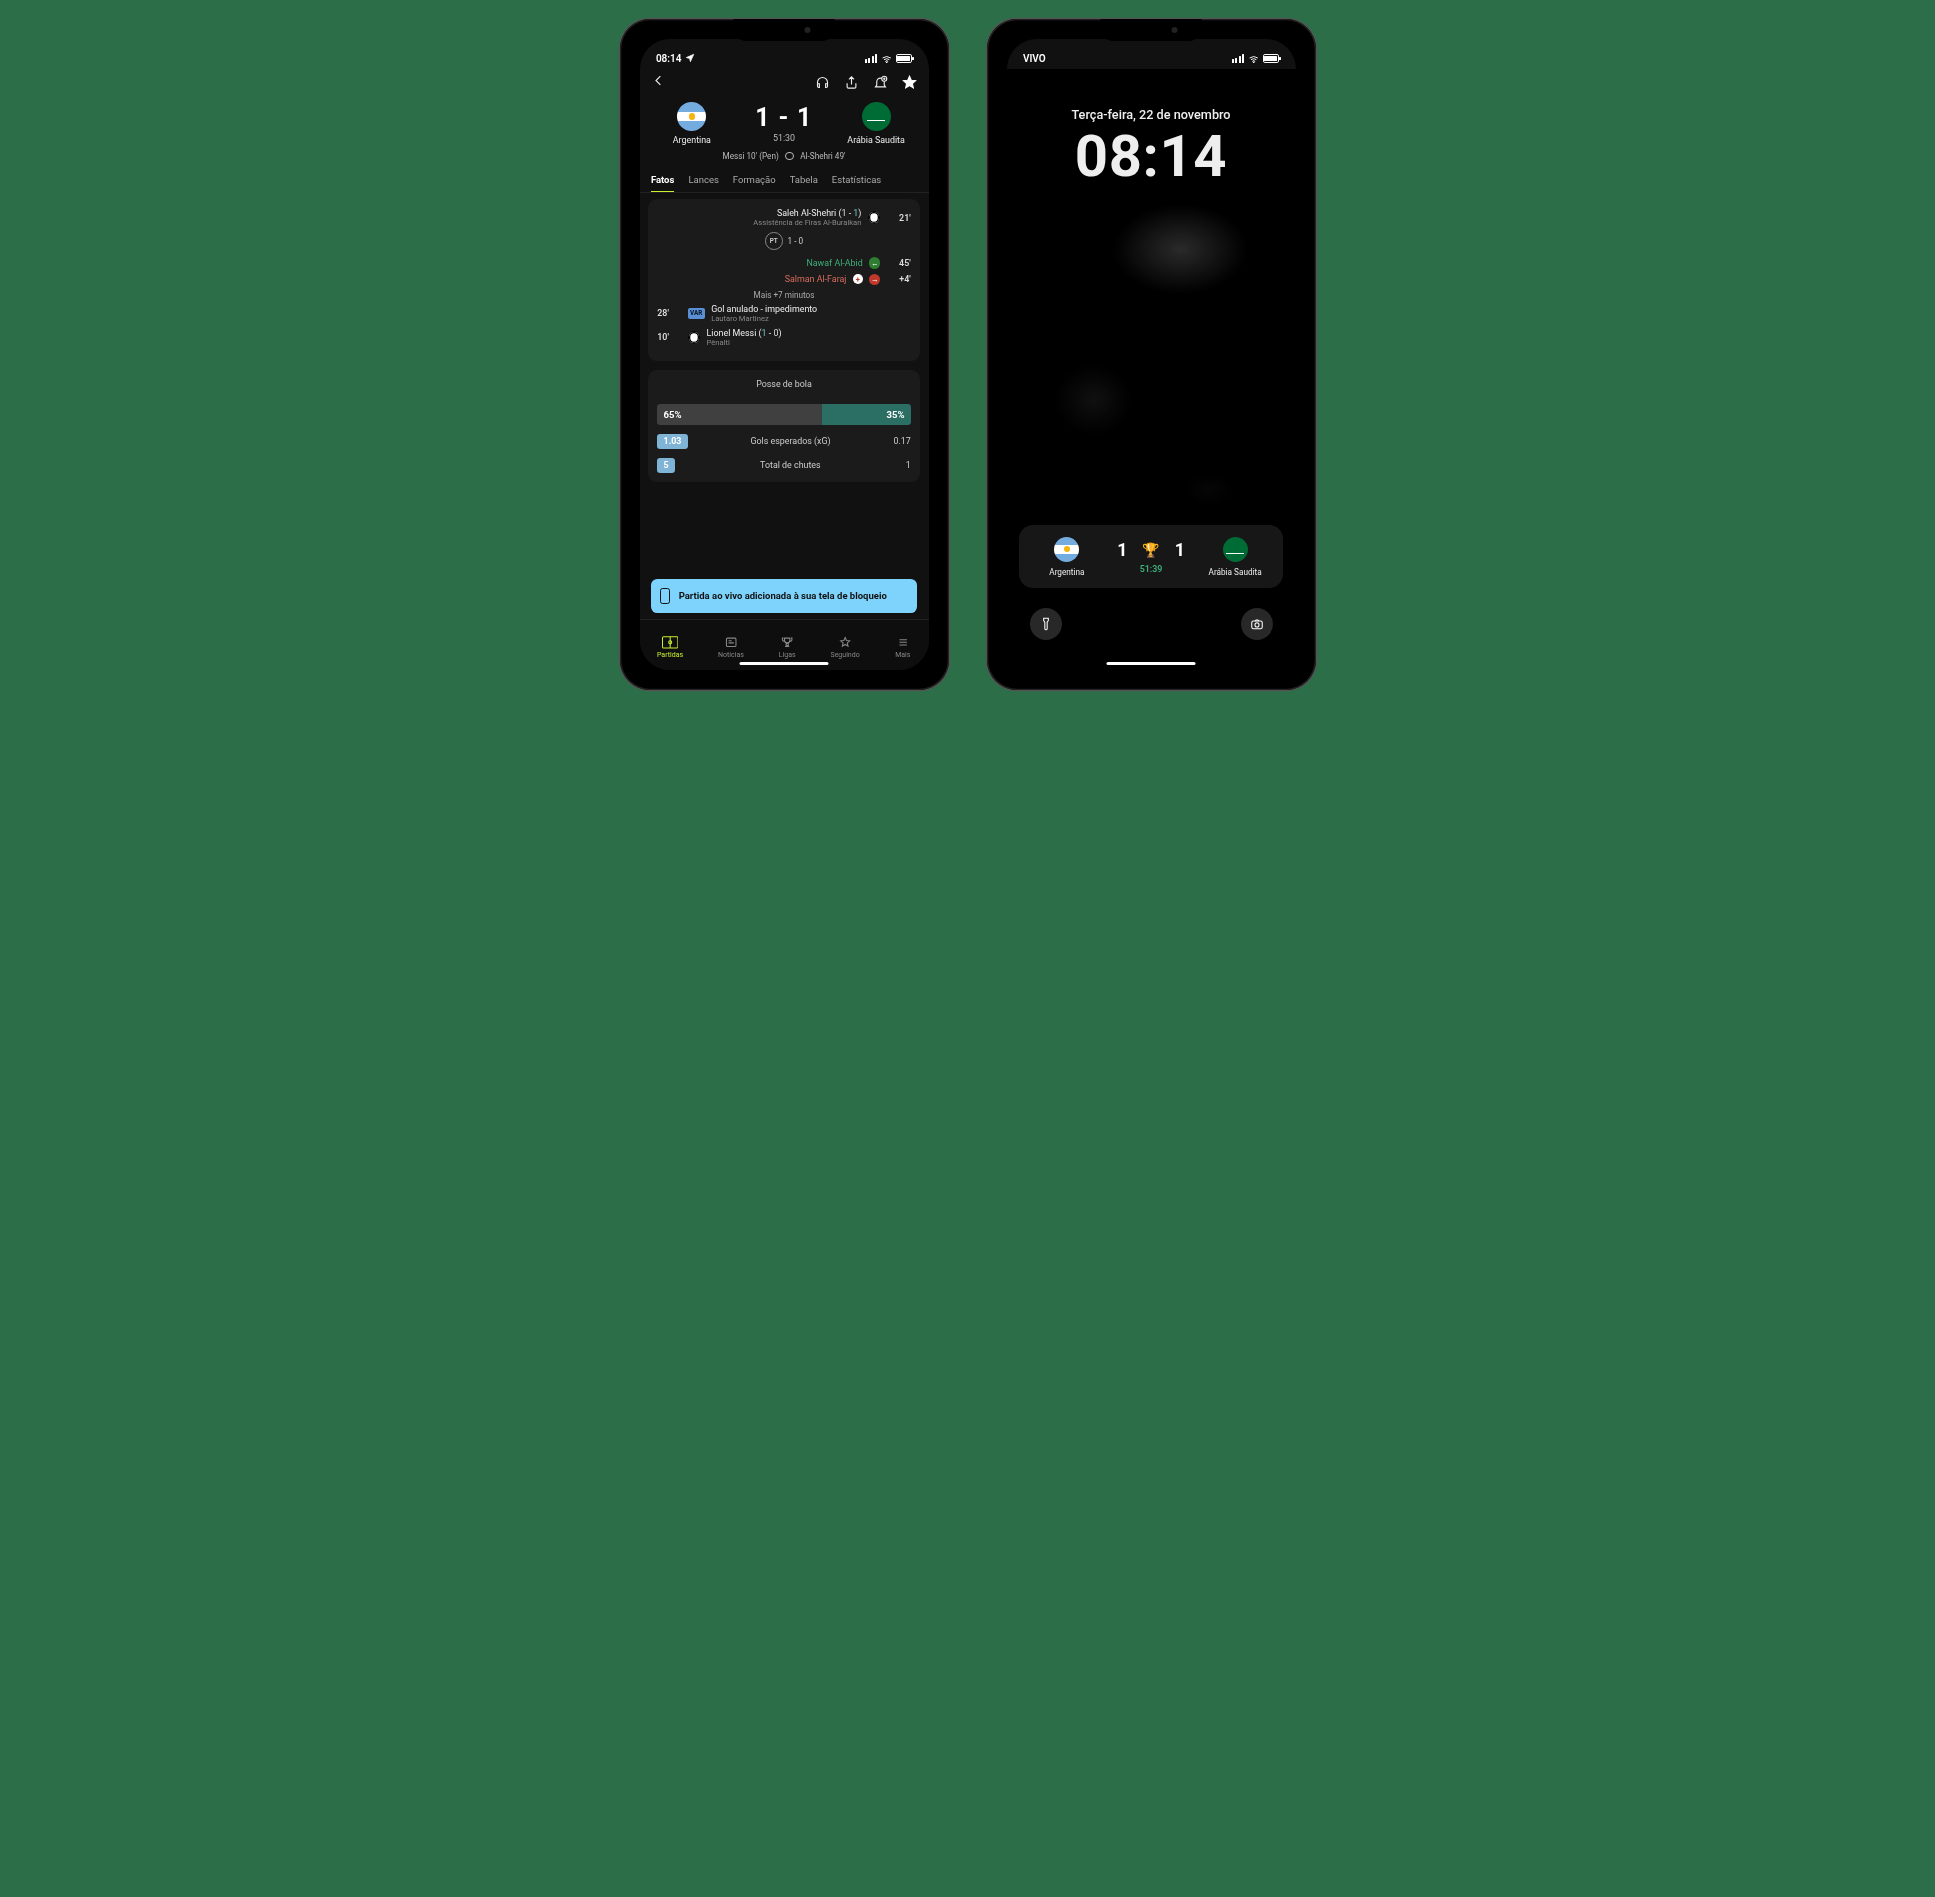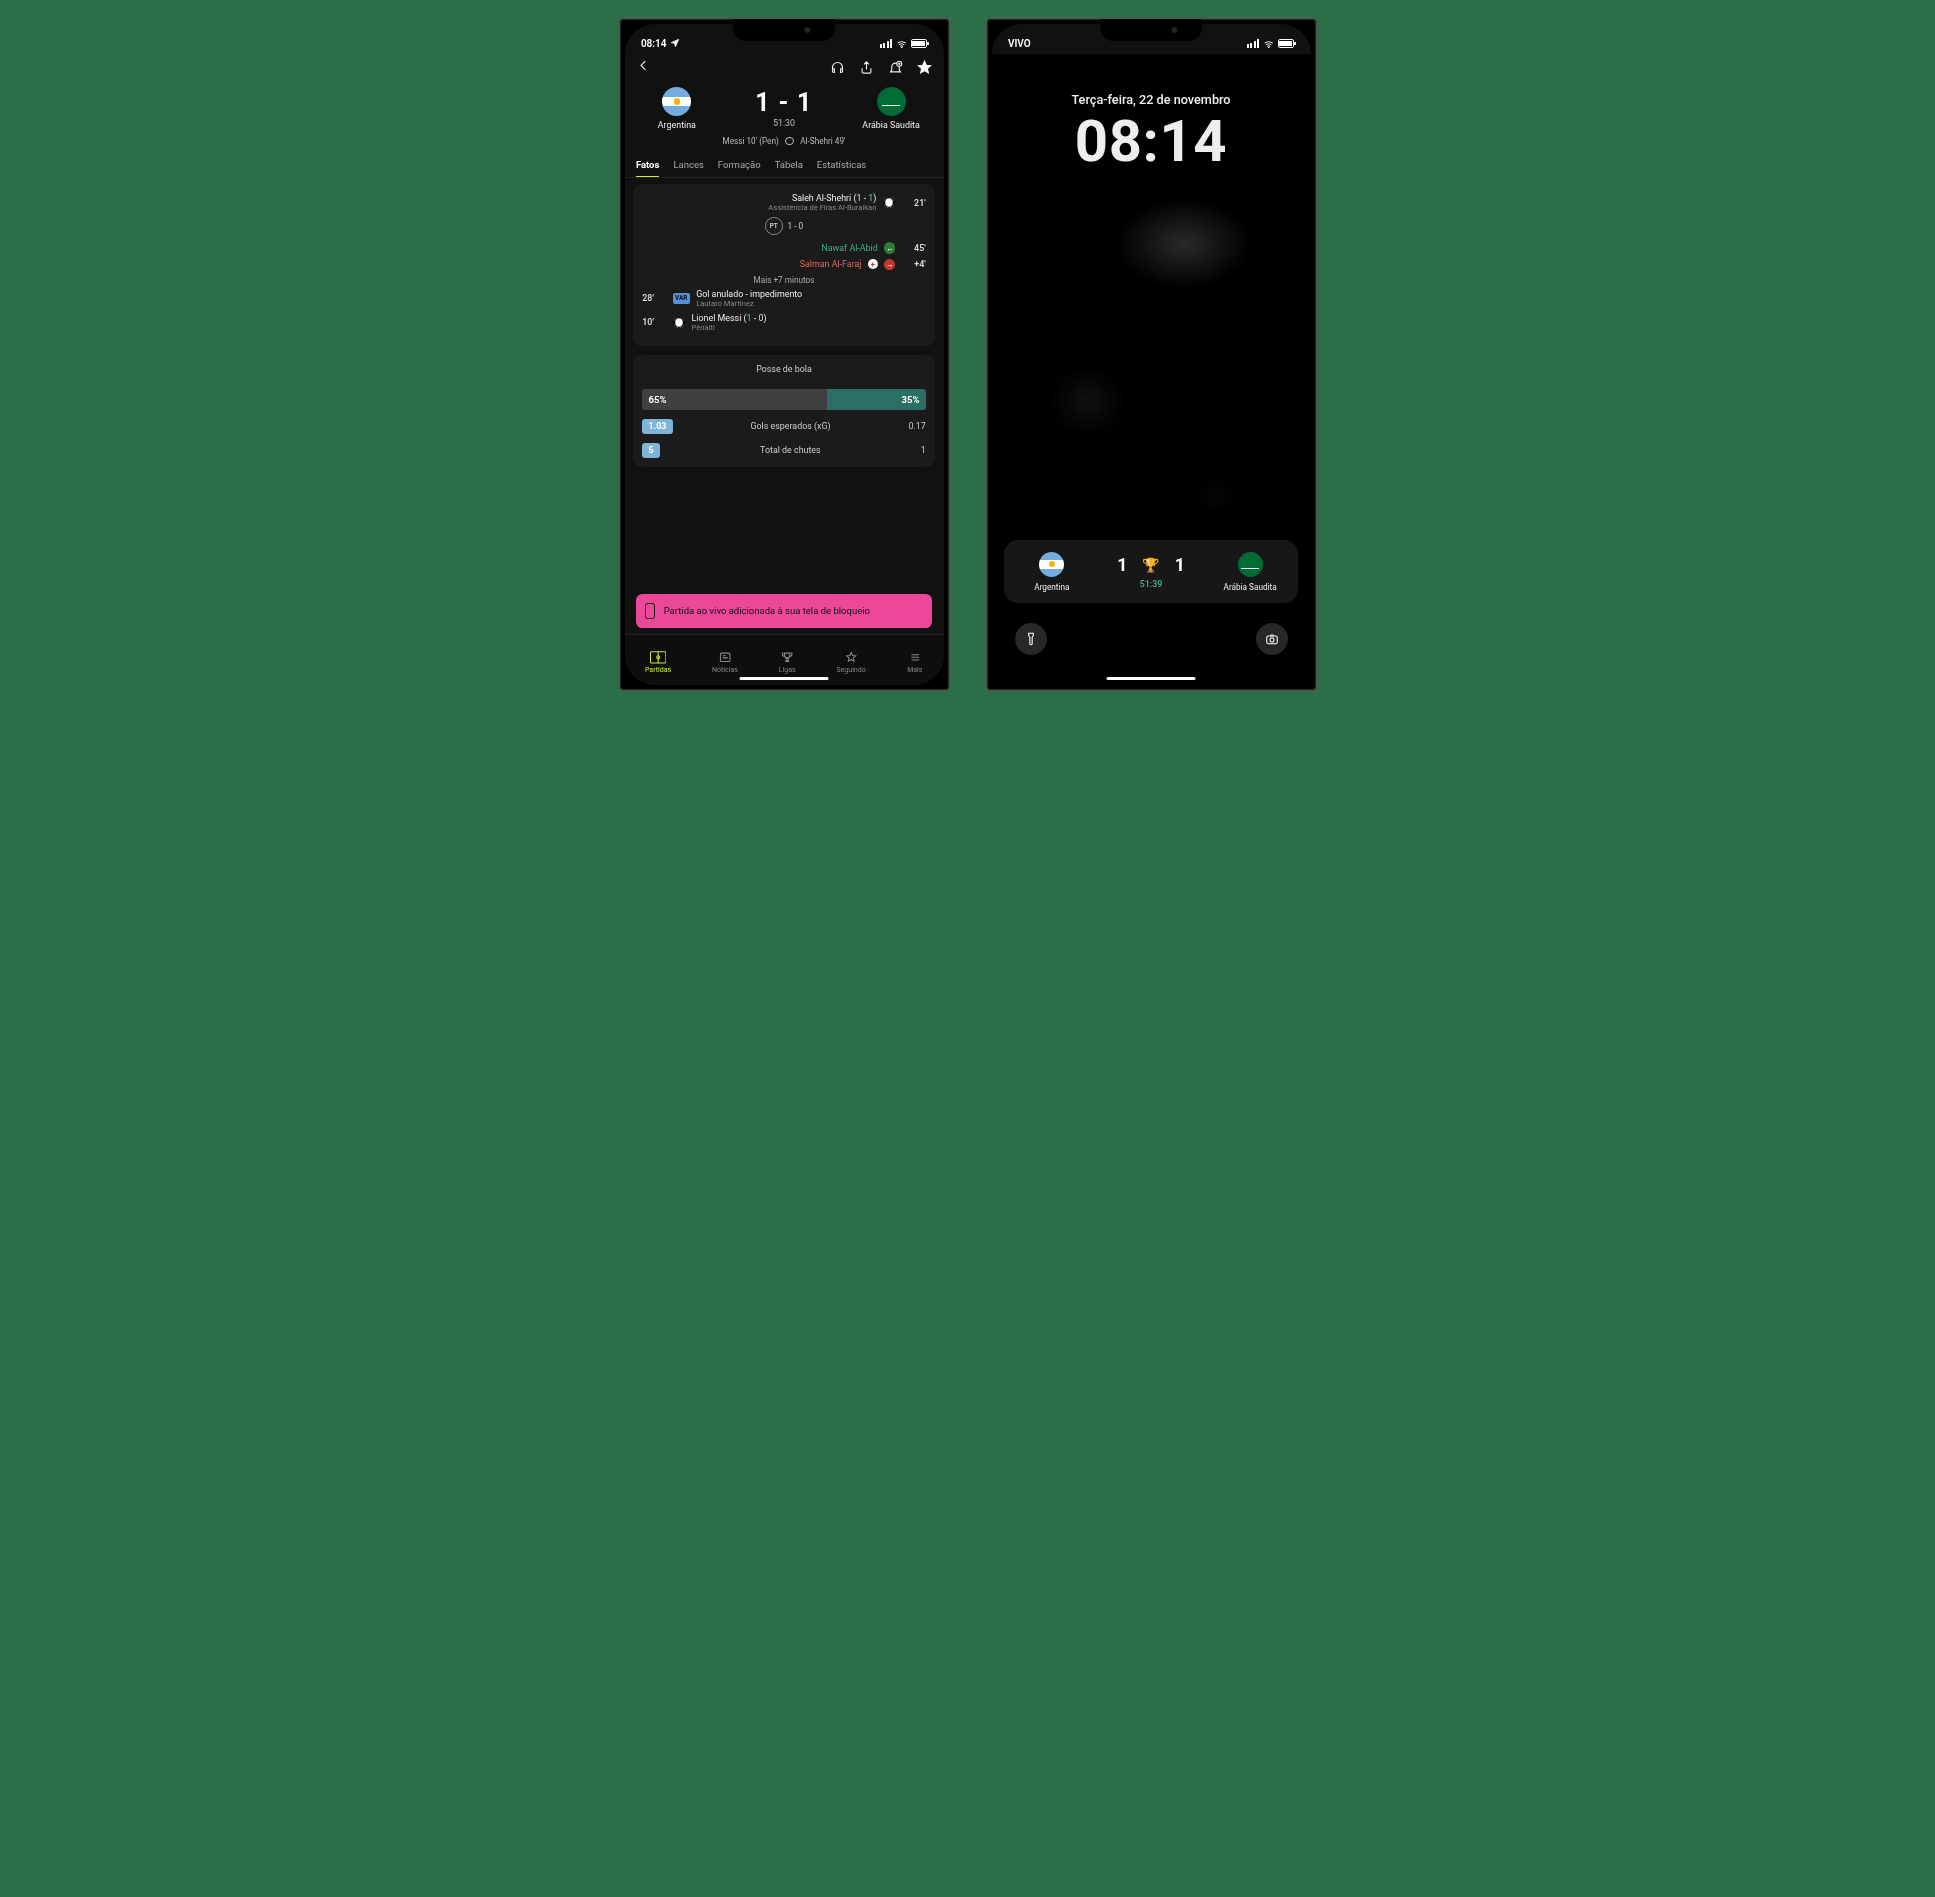--- a/index.html
+++ b/index.html
@@ -1,18 +1,18 @@
 <!DOCTYPE html>
 <html style="font-size:10px"><head>
 <meta charset="utf-8">
 <style>
   * { margin:0; padding:0; box-sizing:border-box; font-family: -apple-system, BlinkMacSystemFont, "Segoe UI", Roboto, Helvetica, Arial, sans-serif; }
   body { background:#2b6e47; padding:19px; display:flex; gap:38px; justify-content:center; align-items:flex-start; }
   .phone-frame {
-    width:329px; height:671px; background:#000; border-radius:4px; padding:5px;
+    width:329px; height:671px; background:#000; border-radius:30px; padding:20px;
     box-shadow: 0 0 0 1.3px #555, inset 0 0 0 1.3px #222;
     position:relative;
   }
   .phone-screen {
     width:100%; height:100%; background:#111; border-radius:30px; overflow:hidden;
     position:relative; display:flex; flex-direction:column;
   }
   .notch {
     position:absolute; top:0; left:50%; transform:translateX(-50%);
     width:101px; height:21.5px; background:#000; border-bottom-left-radius:12.7px; border-bottom-right-radius:12.7px;
@@ -81,21 +81,21 @@
   .more-min{ text-align:center; color:#aaa; font-size:8.2px; margin:3.8px 0; }
   .score-inline .home{color:#6ec3c7;} .score-inline .away{color:#ddd;}
   
   .stat-title{text-align:center;color:#ccc;font-size:8.9px;margin-bottom:15px;}
   .poss-bar{display:flex;height:21.5px;border-radius:3.2px;overflow:hidden;}
   .poss-bar .h{background:#404040;display:flex;align-items:center;padding-left:6.3px;color:#fff;font-weight:700;font-size:9.5px;}
   .poss-bar .a{background:#2b6e64;display:flex;align-items:center;justify-content:flex-end;padding-right:6.3px;color:#fff;font-weight:700;font-size:9.5px;}
   .stat-row{display:flex;align-items:center;justify-content:space-between;margin-top:8.9px;font-size:8.9px;color:#ccc;}
   .stat-row .pill{background:#7fb4d6;color:#fff;padding:2.5px 6.3px;border-radius:3.2px;font-weight:700;font-size:8.9px;}
   
-  .toast{position:absolute;left:11.4px;right:11.4px;bottom:57px;background:#ec4899;color:#111;border-radius:6.3px;padding:8.9px 8.9px;display:flex;gap:8.9px;align-items:center;font-size:9.5px;font-weight:400;}
+  .toast{position:absolute;left:11.4px;right:11.4px;bottom:57px;background:#7dd3fc;color:#111;border-radius:6.3px;padding:8.9px 8.9px;display:flex;gap:8.9px;align-items:center;font-size:9.5px;font-weight:700;}
   .toast .ph{width:10px;height:16.4px;border:1.3px solid #111;border-radius:2.5px;}
   
   .bottom-nav{height:51px;padding-top:5px;background:#0e0e0e;display:flex;justify-content:space-around;align-items:center;border-top:0.6px solid #222;}
   .nav-item{display:flex;flex-direction:column;align-items:center;gap:2.5px;font-size:7px;color:#888;}
   .nav-item.active{color:#c7f02f;}
   .nav-icon{width:16.4px;height:12.7px;}
   .home-indicator{position:absolute;bottom:5px;left:50%;transform:translateX(-50%);width:89px;height:3.2px;background:#fff;border-radius:1.9px;}
   
   .lockscreen{flex:1;position:relative;background:#000;display:flex;flex-direction:column;align-items:center;color:#eee;}
   .ls-bg{position:absolute;inset:0;background:

